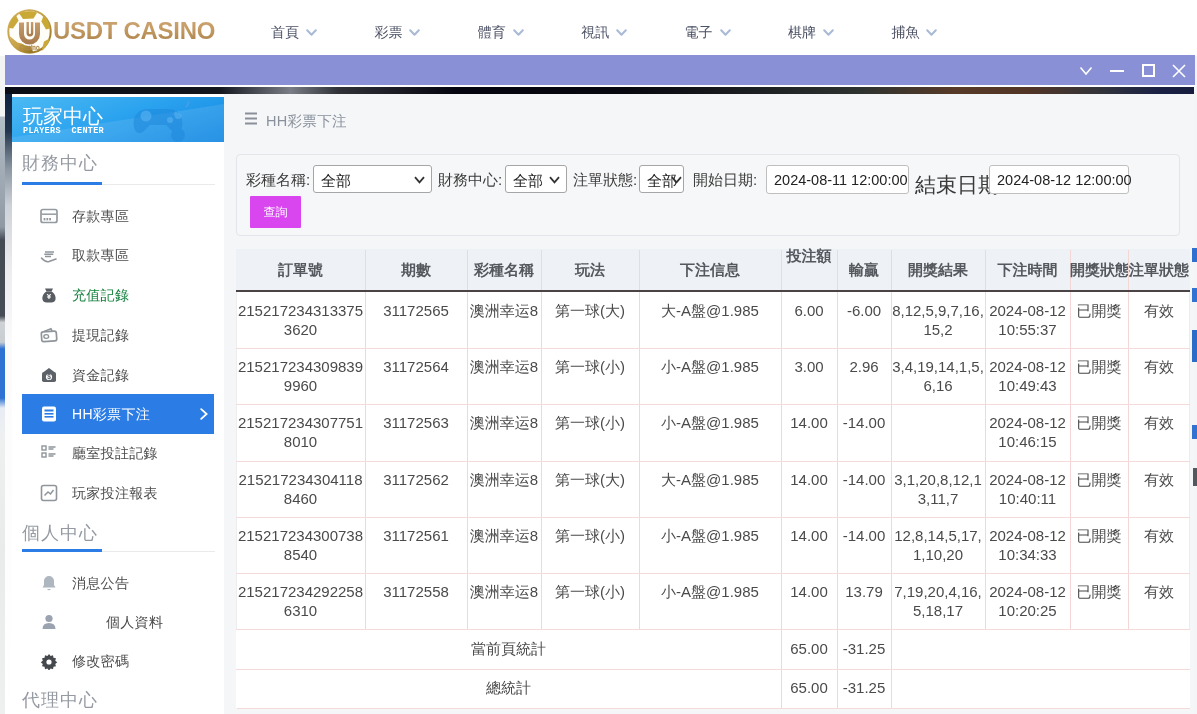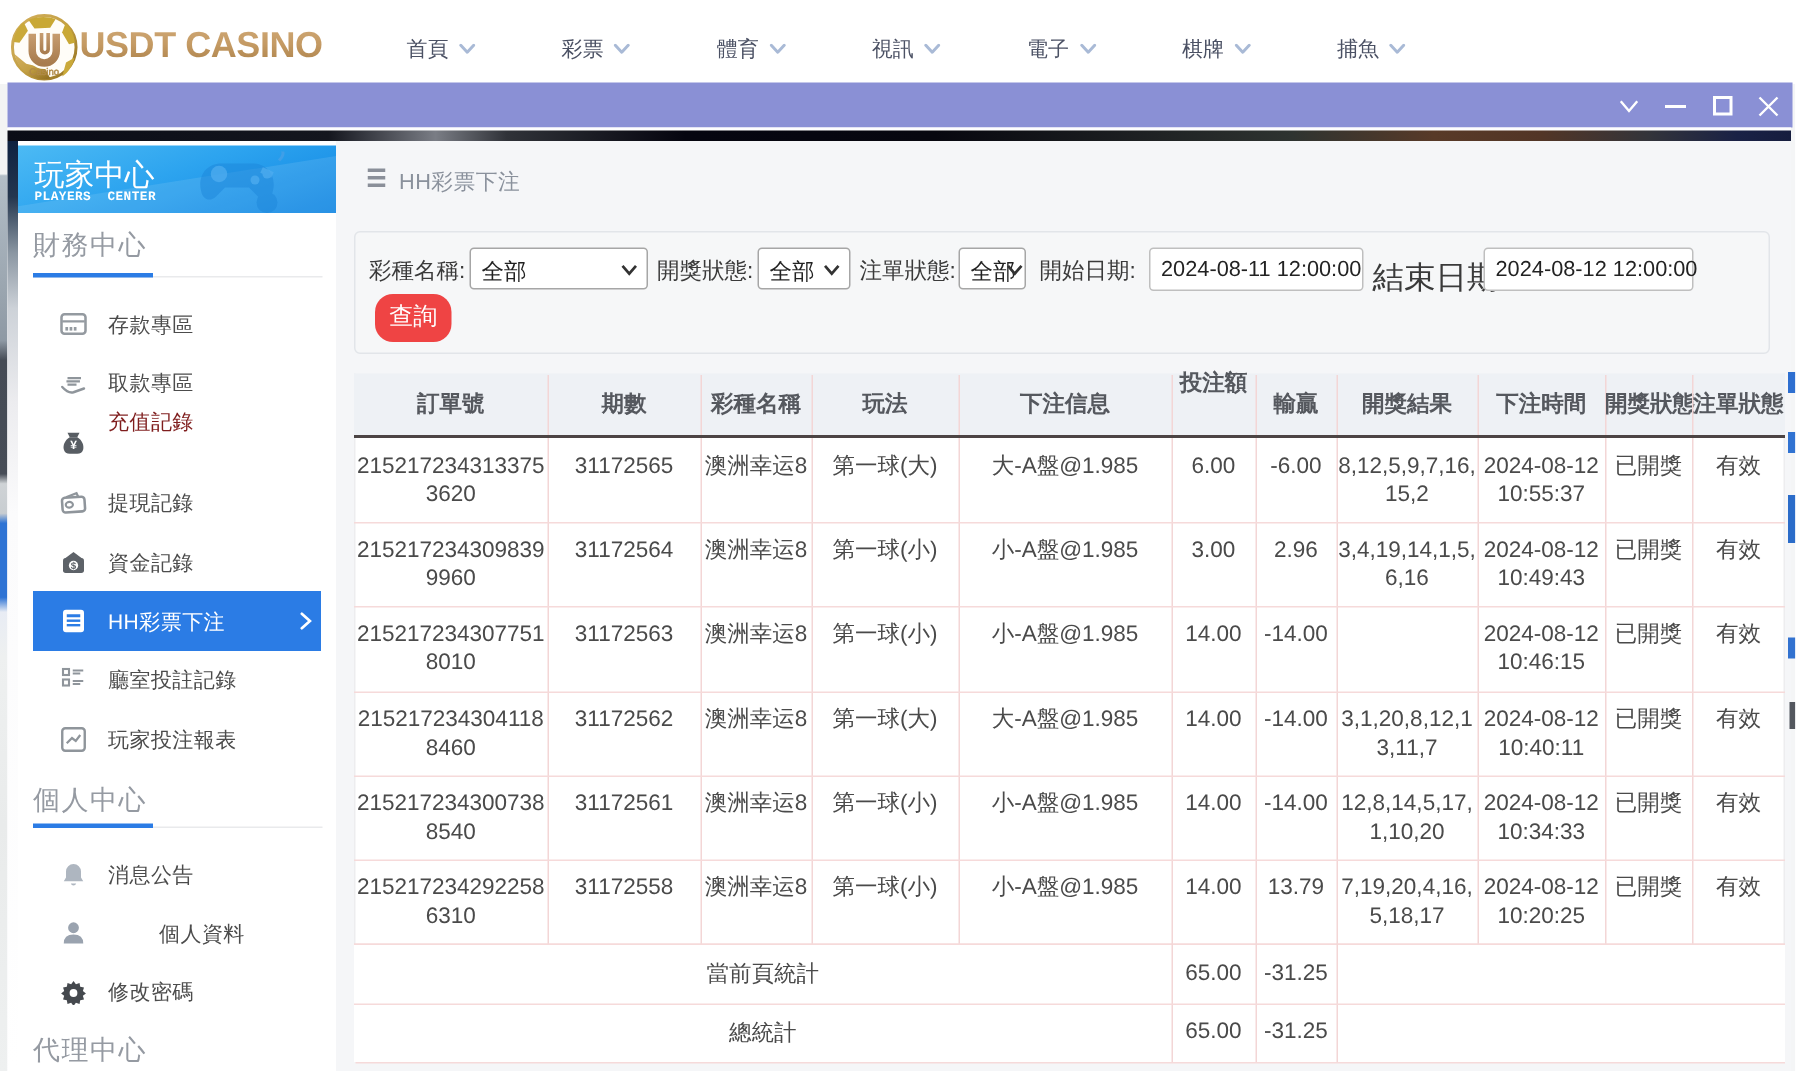--- a/index.html
+++ b/index.html
@@ -122,21 +122,21 @@
     <svg class="abs" style="left:40px;top:246px;" width="18" height="18" viewBox="0 0 18 18">
       <path d="M5 6 h9 M4.3 8.2 h9 M5 10.4 h6" stroke="#8f959b" stroke-width="1.5" fill="none"></path>
       <path d="M1.5 12 q4 4.5 7.5 3.5 l7 -2.5" stroke="#8f959b" stroke-width="1.6" fill="none" stroke-linecap="round"></path>
     </svg>
     <div class="abs" style="left:72px;top:247px;font-size:14px;color:#4c4c4c;letter-spacing:0.3px;">取款專區</div>
     <svg class="abs" style="left:40px;top:286px;" width="18" height="18" viewBox="0 0 18 18">
       <path d="M6.5 5.5 L5 2.5 h8 L11.5 5.5 Z" fill="#585d63"></path>
       <path d="M6.5 5.5 h5 c3.5 2 4.5 5.5 4 8 c-0.4 2 -2 3 -4 3 h-5 c-2 0 -3.6-1 -4-3 c-0.5-2.5 0.5-6 4-8 Z" fill="#585d63"></path>
       <text x="9" y="13" font-size="8" fill="#fff" text-anchor="middle" font-weight="bold">¥</text>
     </svg>
-    <div class="abs" style="left:72px;top:273px;font-size:14px;color:#7f1d1d;letter-spacing:0.3px;">充值記錄</div>
+    <div class="abs" style="left:72px;top:287px;font-size:14px;color:#15803d;letter-spacing:0.3px;">充值記錄</div>
     <svg class="abs" style="left:40px;top:326px;" width="18" height="18" viewBox="0 0 18 18">
       <path d="M4 5.5 L11 2.8 L12.3 5.5" fill="none" stroke="#8f959b" stroke-width="1.5"></path>
       <rect x="1.5" y="5.5" width="15" height="9.8" rx="2" fill="none" stroke="#8f959b" stroke-width="1.7" transform="rotate(-4 9 10)"></rect>
       <ellipse cx="6.2" cy="10.3" rx="2.4" ry="1.9" fill="none" stroke="#8f959b" stroke-width="1.4" transform="rotate(-4 9 10)"></ellipse>
     </svg>
     <div class="abs" style="left:72px;top:327px;font-size:14px;color:#4c4c4c;letter-spacing:0.3px;">提現記錄</div>
     <svg class="abs" style="left:40px;top:366px;" width="18" height="18" viewBox="0 0 18 18">
       <path d="M3 6.5 L9 2 L15 6.5 Z" fill="#5d6268"></path>
       <rect x="2" y="6" width="14" height="10" rx="1.8" fill="#5d6268"></rect>
       <circle cx="9" cy="11" r="3.1" fill="#fff"></circle>
@@ -189,39 +189,39 @@
  <path d="M0 1.5 h12 M0 6.5 h12 M0 11.5 h12" stroke="#8a8f99" stroke-width="2.2"></path>
     </svg>
 <div class="abs" style="left:266px;top:112px;font-size:14.5px;color:#8a919c;letter-spacing:0.3px;">HH彩票下注</div>
 <div class="abs" style="left:236px;top:154px;width:944px;height:82px;background:#f6f7f8;border:1px solid #e2e5e9;border-radius:4px;"></div>
     <div class="abs" style="left:246px;top:171px;font-size:15px;color:#3a3a3a;">彩種名稱:</div>
     <div class="abs" style="left:313px;top:165px;width:119px;height:28px;background:#fff;border:1px solid #a6a6a6;border-radius:3px;"></div>
     <div class="abs" style="left:321px;top:172px;font-size:15px;color:#222;">全部</div>
     <svg class="abs" style="left:414px;top:176px;" width="11" height="8" viewBox="0 0 11 8">
       <path d="M1 1.2 L5.5 6.4 L10 1.2" fill="none" stroke="#333" stroke-width="1.8"></path>
     </svg>
-    <div class="abs" style="left:438px;top:171px;font-size:15px;color:#3a3a3a;">開獎狀態:</div>
+    <div class="abs" style="left:438px;top:171px;font-size:15px;color:#3a3a3a;">財務中心:</div>
     <div class="abs" style="left:505px;top:165px;width:62px;height:28px;background:#fff;border:1px solid #a6a6a6;border-radius:3px;"></div>
     <div class="abs" style="left:513px;top:172px;font-size:15px;color:#222;">全部</div>
     <svg class="abs" style="left:549px;top:176px;" width="11" height="8" viewBox="0 0 11 8">
       <path d="M1 1.2 L5.5 6.4 L10 1.2" fill="none" stroke="#333" stroke-width="1.8"></path>
     </svg>
     <div class="abs" style="left:573px;top:171px;font-size:15px;color:#3a3a3a;">注單狀態:</div>
     <div class="abs" style="left:639px;top:165px;width:45px;height:28px;background:#fff;border:1px solid #a6a6a6;border-radius:3px;"></div>
     <div class="abs" style="left:647px;top:172px;font-size:15px;color:#222;">全部</div>
     <svg class="abs" style="left:671px;top:176px;" width="11" height="8" viewBox="0 0 11 8">
       <path d="M1 1.2 L5.5 6.4 L10 1.2" fill="none" stroke="#333" stroke-width="1.8"></path>
     </svg>
     <div class="abs" style="left:693px;top:171px;font-size:15px;color:#3a3a3a;">開始日期:</div>
     <div class="abs" style="left:766px;top:165px;width:143px;height:29px;background:#fff;border:1px solid #bfbfbf;border-radius:3px;"></div>
     <div class="abs" style="left:774px;top:172px;font-size:14.5px;color:#222;">2024-08-11 12:00:00</div>
     <div class="abs" style="left:915px;top:171px;font-size:21px;color:#3a3a3a;">結束日期:</div>
     <div class="abs" style="left:989px;top:165px;width:140px;height:29px;background:#fff;border:1px solid #bfbfbf;border-radius:3px;"></div>
     <div class="abs" style="left:997px;top:172px;font-size:14.5px;color:#222;">2024-08-12 12:00:00</div>
-    <div class="abs" style="left:250px;top:196px;width:51px;height:32px;background:#ef4444;border-radius:12px;color:#fff;font-size:16px;text-align:center;line-height:32px;">查詢</div>
+    <div class="abs" style="left:250px;top:196px;width:51px;height:32px;background:#d946ef;border-radius:1px;color:#fff;font-size:12px;text-align:center;line-height:32px;">查詢</div>
     <div class="abs" style="left:236px;top:249px;width:954px;height:459px;background:#fff;border:1px solid #ededef;border-bottom:1px solid #f6dada;"></div>
     <div class="abs" style="left:236px;top:249px;width:954px;height:41px;background:#eef1f5;"></div>
     <div class="abs" style="left:236px;top:249px;width:129px;height:41px;line-height:41px;text-align:center;font-weight:bold;font-size:15px;color:#55585e;white-space:nowrap;">訂單號</div>
     <div class="abs" style="left:365px;top:250px;width:1px;height:457px;background:#f3d6d6;"></div>
     <div class="abs" style="left:365px;top:249px;width:102px;height:41px;line-height:41px;text-align:center;font-weight:bold;font-size:15px;color:#55585e;white-space:nowrap;">期數</div>
     <div class="abs" style="left:467px;top:250px;width:1px;height:457px;background:#f3d6d6;"></div>
     <div class="abs" style="left:467px;top:249px;width:74px;height:41px;line-height:41px;text-align:center;font-weight:bold;font-size:15px;color:#55585e;white-space:nowrap;">彩種名稱</div>
     <div class="abs" style="left:541px;top:250px;width:1px;height:457px;background:#f3d6d6;"></div>
     <div class="abs" style="left:541px;top:249px;width:98px;height:41px;line-height:41px;text-align:center;font-weight:bold;font-size:15px;color:#55585e;white-space:nowrap;">玩法</div>
     <div class="abs" style="left:639px;top:250px;width:1px;height:457px;background:#f3d6d6;"></div>

